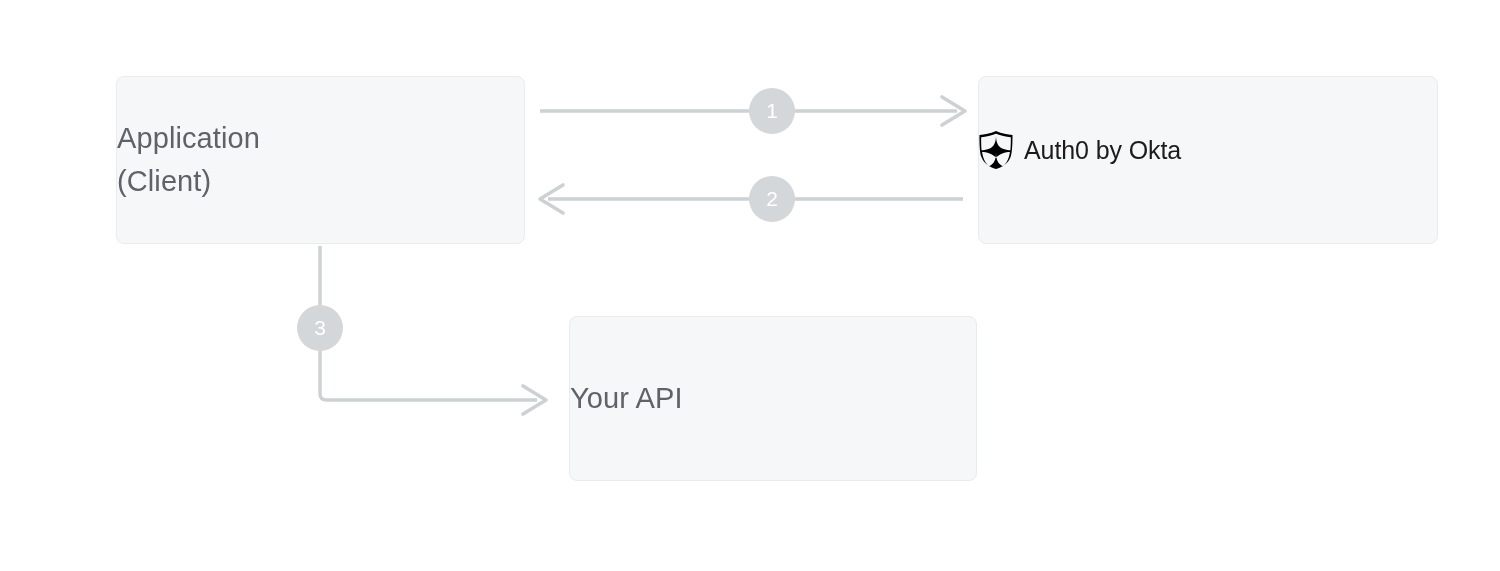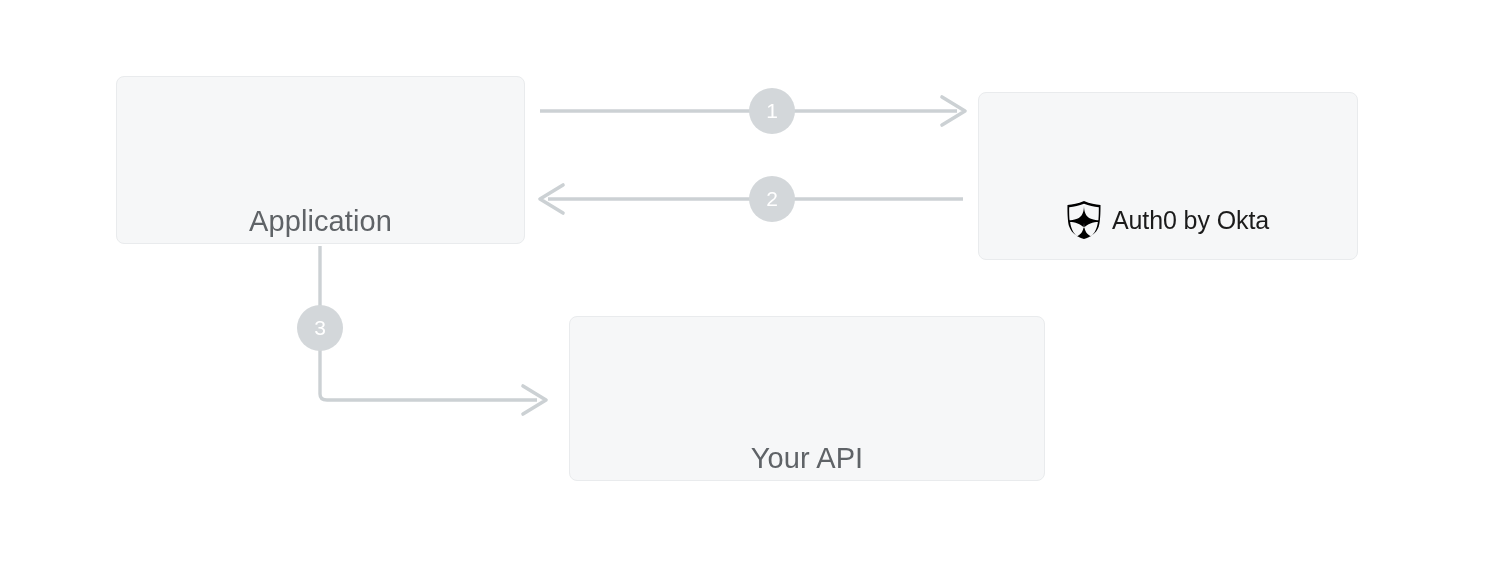--- a/index.html
+++ b/index.html
@@ -21,37 +21,37 @@
   }
 
   
   .node {
     position: absolute;
     box-sizing: border-box;
     background: #f6f7f8;
     border: 1px solid #e9ebed;
     border-radius: 8px;
     display: flex;
-    flex-direction: row;
-    align-items: flex-end;
+    flex-direction: column;
+    align-items: flex-start;
     justify-content: center;
     z-index: 3;
   }
   .node-line {
     color: #5f6367;
     font-size: 29px;
     line-height: 43px;
     letter-spacing: 0.1px;
     font-weight: 400;
     white-space: nowrap;
   }
 
   #node-application { left: 116px;  top: 76px;  width: 409px; height: 168px; }
-  #node-authserver  { left: 978px;  top: 92px;  width: 380px; height: 168px; }
-  #node-api         { left: 569px;  top: 316px; width: 476px; height: 165px; }
+  #node-authserver  { left: 978px;  top: 76px;  width: 460px; height: 168px; }
+  #node-api         { left: 569px;  top: 316px; width: 408px; height: 165px; }
 
   
   .brand-lockup {
     display: flex;
     align-items: center;
     justify-content: center;
     gap: 11px;
     margin-bottom: 20px;
   }
   .brand-mark { width: 34px; height: 38px; display: block; flex: 0 0 auto; }
@@ -122,20 +122,21 @@
     </g>
 
     <g>
       <path class="wire" d="M 320 246 L 320 394 Q 320 400 327 400 L 537 400"></path>
       <path class="wire-head" d="M 523 386 L 546 400 L 523 414"></path>
     </g>
   </svg>
 
   <div class="node" id="node-application">
     <div class="node-line">Application</div>
+    <div class="node-line">(Client)</div>
   </div>
 
   <div class="node" id="node-authserver">
     <div class="brand-lockup">
       <svg class="brand-mark" viewBox="0 0 68 76" aria-hidden="true">
 
         <path fill="#000000" fill-rule="evenodd" d="
           M34 0
           C22 5.2 11.2 7.4 1 8
           C1 8 0.4 40 4.6 51.6

